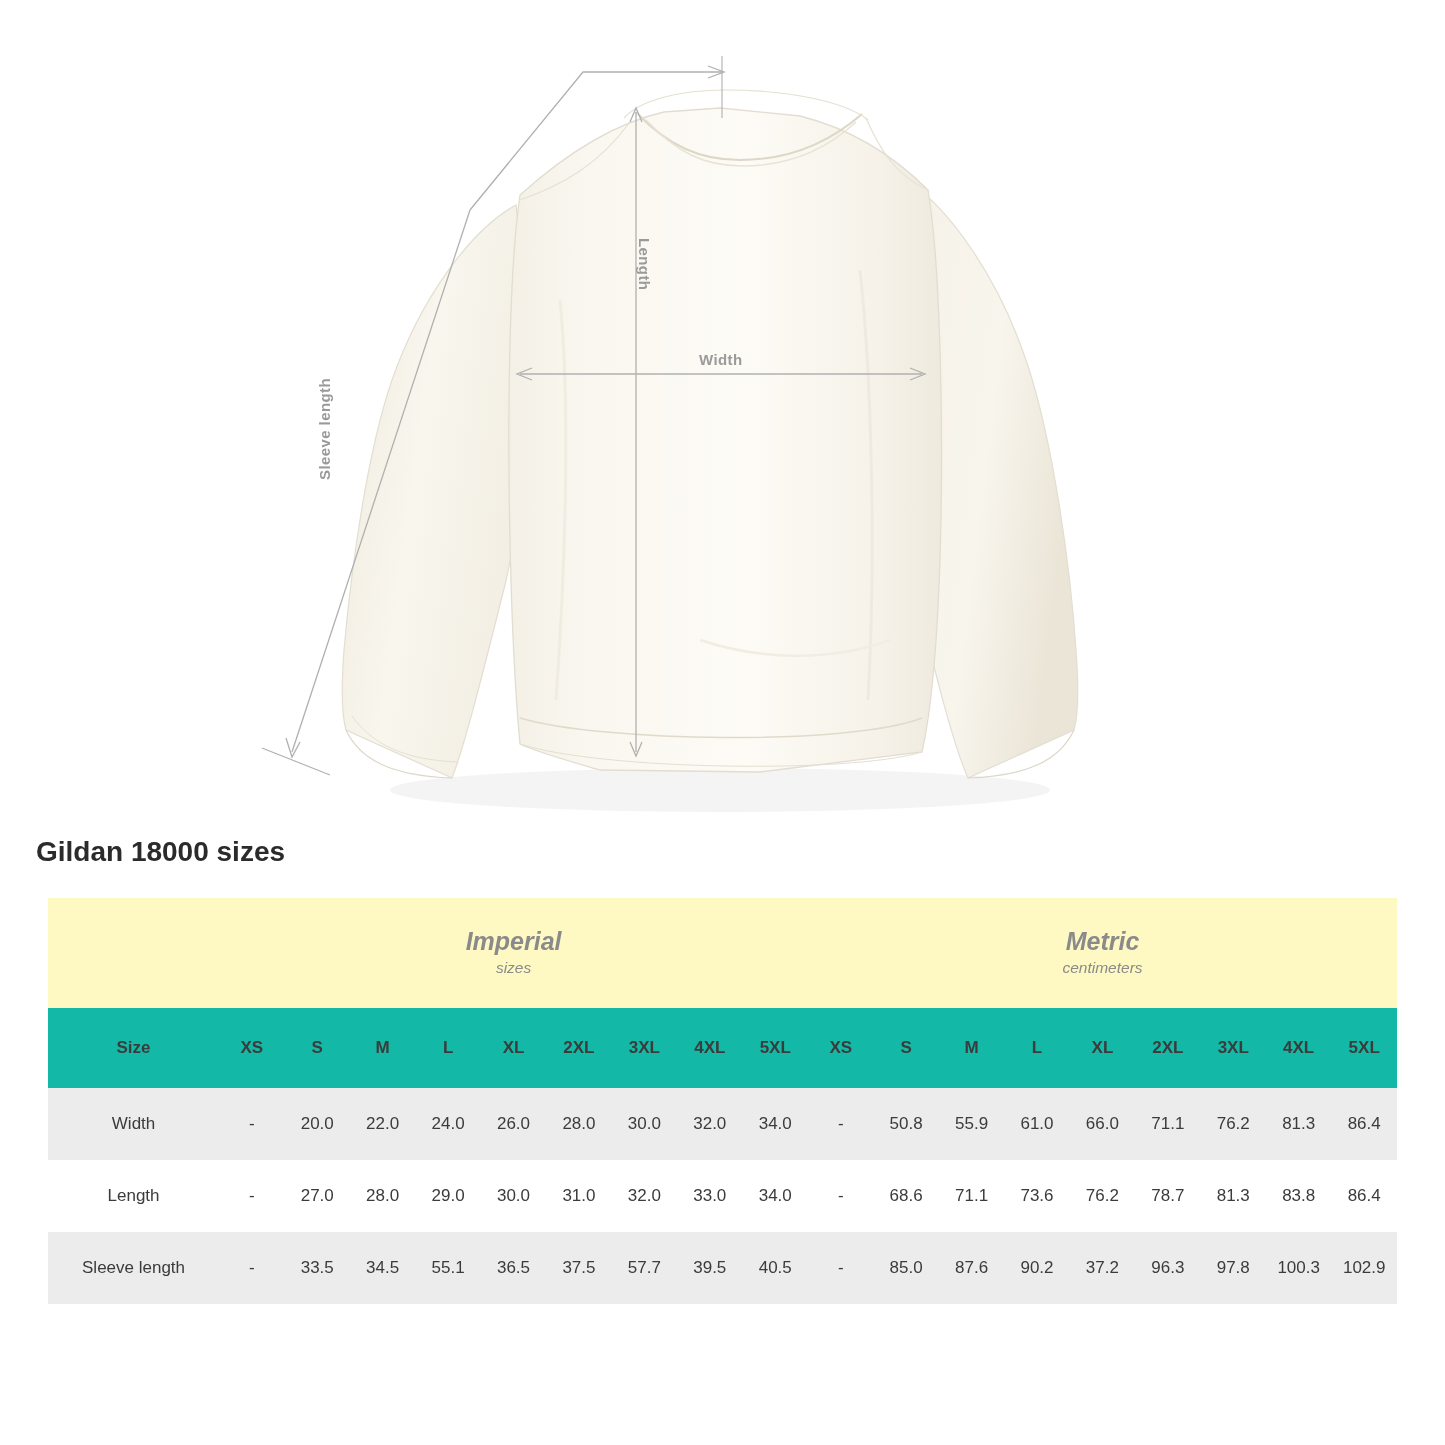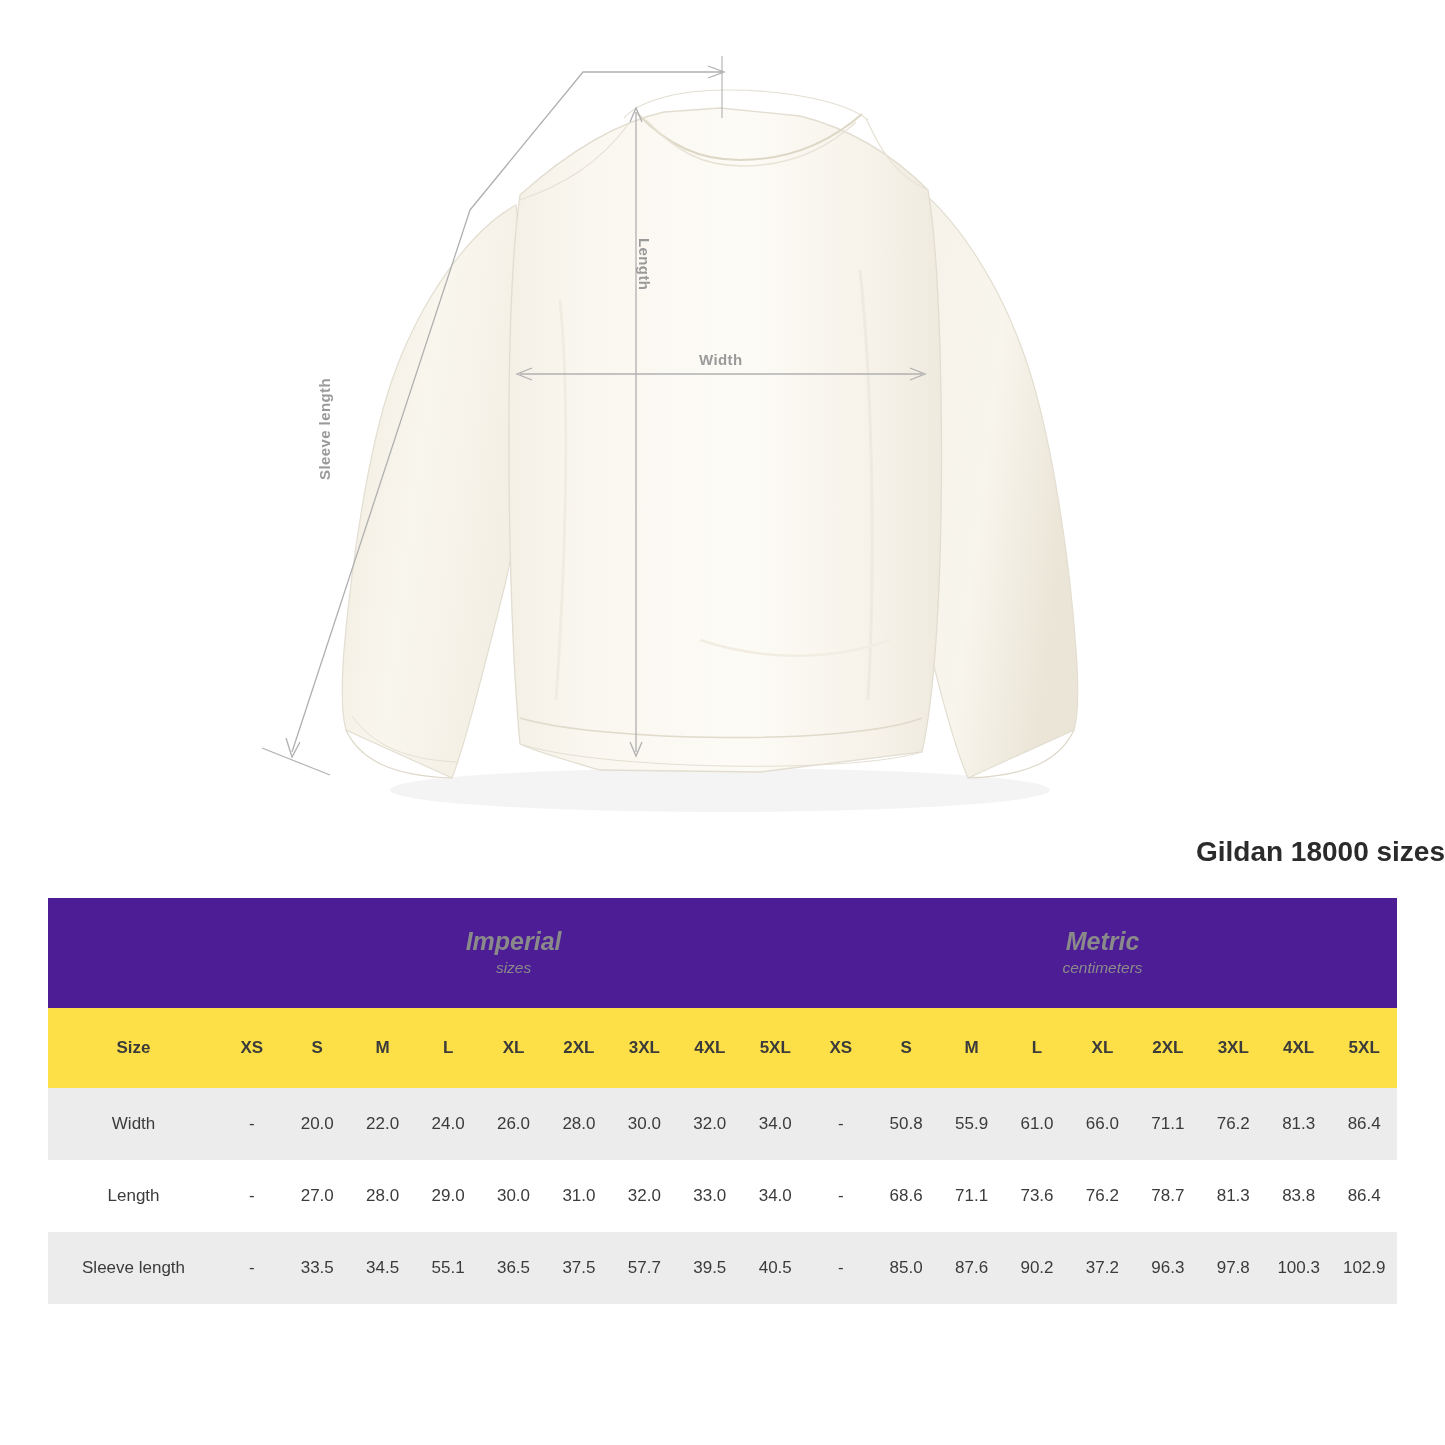--- a/index.html
+++ b/index.html
@@ -51,22 +51,23 @@
   .label-sleeve {
     left: 316px;
     top: 378px;
     writing-mode: vertical-rl;
     text-orientation: mixed;
     transform: rotate(180deg);
   }
 
   
   .title-block {
-    text-align: right;
+    text-align: left;
     margin-top: 6px;
+    margin-left: 36px;
   }
   .chart-title {
     font-size: 28px;
     font-weight: bold;
     color: #2b2b2b;
     margin: 0 0 16px 0;
   }
   .chart-note {
     font-size: 16.5px;
     font-style: italic;
@@ -87,38 +88,38 @@
   table.size-table th {
     text-align: center;
     font-size: 17px;
     color: #3b3b3b;
     font-weight: normal;
     padding: 0;
     height: 72px;
     vertical-align: middle;
   }
   .unit-head {
-    background: #4c1d95;
+    background: #fef9c3;
     height: 110px;
   }
   .unit-title {
     font-size: 25px;
     font-style: italic;
     font-weight: bold;
     color: #8a8a8a;
     line-height: 1.15;
   }
   .unit-sub {
     font-size: 15.5px;
     font-style: italic;
     color: #8a8a8a;
     line-height: 1.5;
   }
   tr.row-head td {
-    background: #fde047;
+    background: #14b8a6;
     font-size: 17px;
     font-weight: bold;
     color: #3b3b3b;
     height: 80px;
   }
   tr.row-head td.rowlabel {
     font-weight: bold;
   }
   tr.band td {
     background: #ececec;

